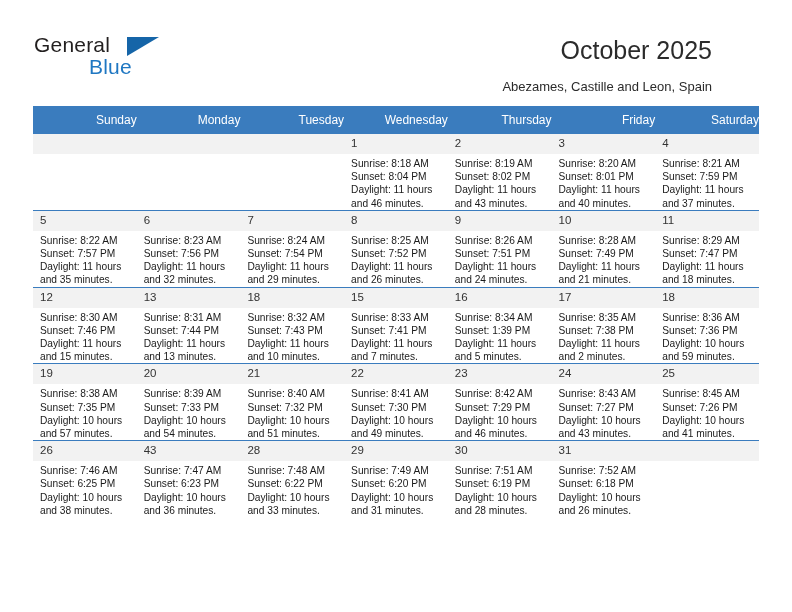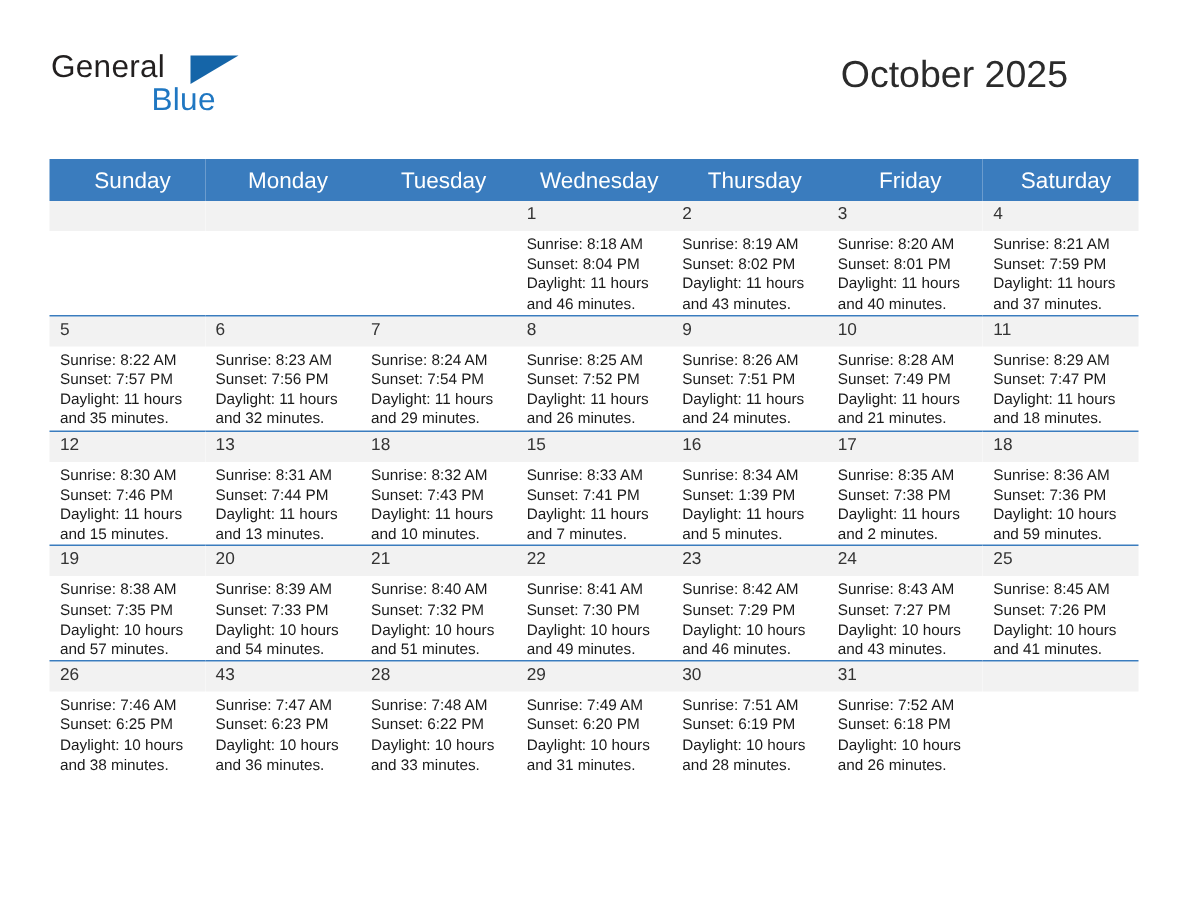--- a/index.html
+++ b/index.html
@@ -40,21 +40,21 @@
     position: absolute;
     left: 0;
     top: 0;
     font-size: 21px;
     letter-spacing: 0.2px;
     color: #221f1f;
     font-family: "Liberation Sans", sans-serif;
   }
   .logo-blue {
     position: absolute;
-    left: 67px;
+    left: 55px;
     top: 22px;
     font-size: 21px;
     letter-spacing: 0.2px;
     color: #1f77c2;
     font-family: "Liberation Sans", sans-serif;
   }
   .logo-triangle {
     position: absolute;
     left: 93px;
     top: 4px;
@@ -88,23 +88,23 @@
     position: absolute;
     left: 33px;
     top: 106px;
     width: 726px;
     border-collapse: collapse;
     table-layout: fixed;
   }
   .calendar th {
     background: #3a7cbe;
     color: #ffffff;
-    font-size: 15px;
+    font-size: 12px;
     font-weight: normal;
-    text-align: center;
+    text-align: right;
     padding: 5px 0 5px 7px;
     height: 18px;
     border: none;
     margin-top: 28px;
   }
   .calendar td {
     width: 103.7px;
     height: 72px;
     vertical-align: top;
     padding: 0;
@@ -146,20 +146,21 @@
 
 <div class="page">
 
   <div class="header">
     <div class="logo">
       <span class="logo-general">General</span>
       <span class="logo-triangle"></span>
       <span class="logo-blue">Blue</span>
     </div>
     <div class="title">October 2025</div>
+    <div class="subtitle">Abezames, Castille and Leon, Spain</div>
   </div>
 
   <table class="calendar">
     <thead>
       <tr>
         <th>Sunday</th>
         <th>Monday</th>
         <th>Tuesday</th>
         <th>Wednesday</th>
         <th>Thursday</th>

